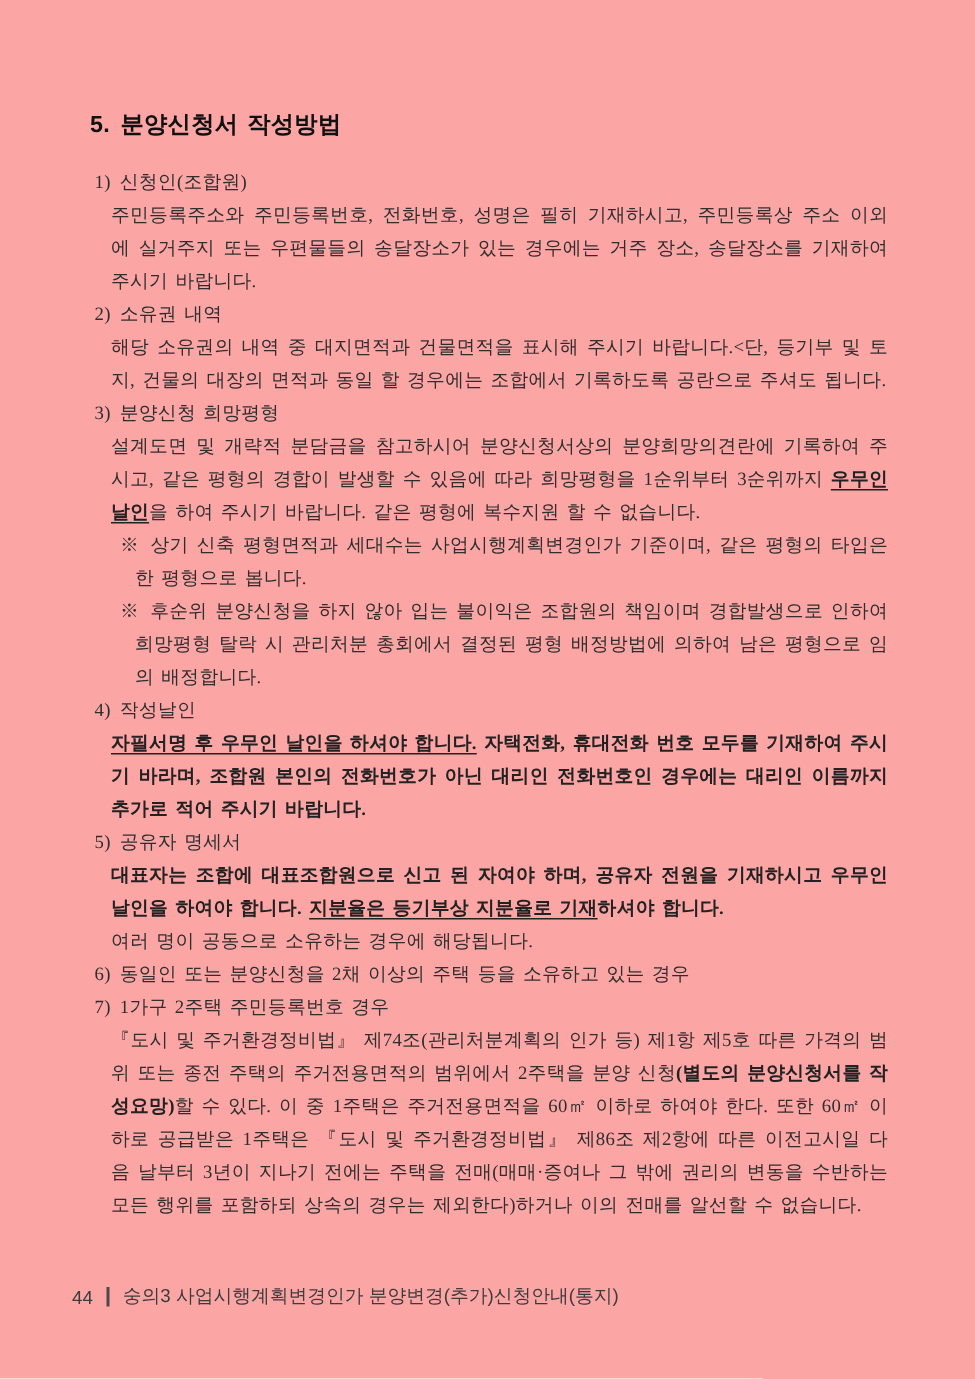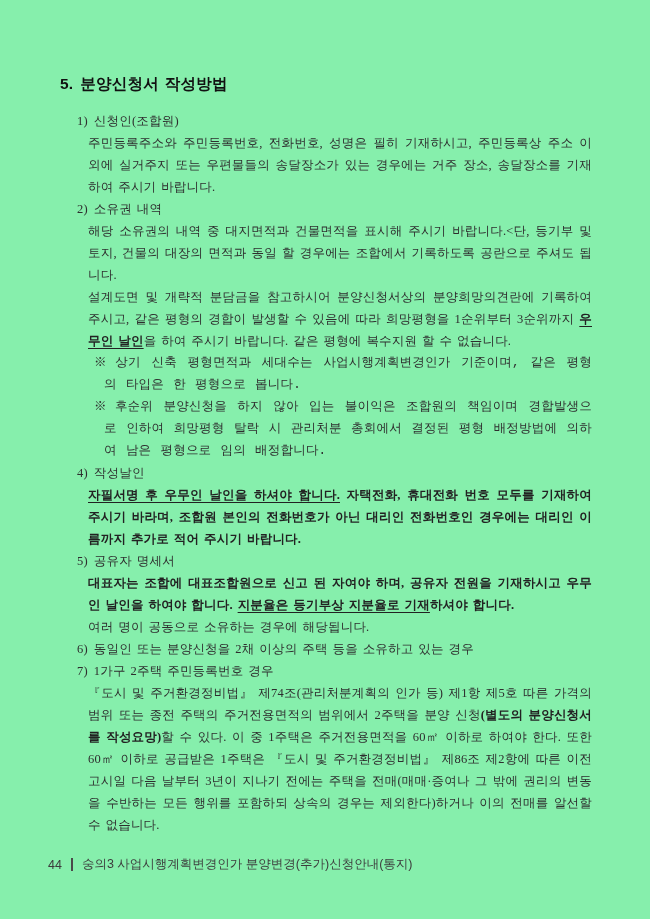--- a/index.html
+++ b/index.html
@@ -1,44 +1,44 @@
 <!DOCTYPE html>
 <html lang="ko"><head>
 <meta charset="utf-8">
 <style>
   html,body{margin:0;padding:0;background:#ffffff;}
   .page{
     position:relative;
     width:650px;height:919px;
-    background:#86efac;
+    background:#fca5a5;
     font-family:"Liberation Serif","DejaVu Serif",serif;
     color:#2e2e2e;
     overflow:hidden;
   }
   .content{
     position:absolute;
     top:74px;left:60px;width:532px;
   }
   .doc-title{
     font-family:"Liberation Sans","DejaVu Sans",sans-serif;
     font-weight:bold;
     font-size:15.5px;
     line-height:20px;
     color:#111111;
     letter-spacing:0.2px;
     margin:0 0 16px 0;
   }
   .doc-title .title-no{margin-right:7px;}
-  .list{margin-left:17px;}
+  .list{margin-left:3px;}
   .sec{font-size:12.5px;line-height:22px;}
   .sec-head{margin:0;}
   .sec-head .num{margin-right:6px;}
   .sec-body{margin-left:11px;text-align:justify;}
   p.para,p.note{margin:0;padding:0;}
-  p.note{padding-left:16px;text-indent:-10px;font-family:Liberation Mono, monospace;}
+  p.note{padding-left:16px;text-indent:-10px;}
   .note-marker{margin-right:7px;}
   .r{font-weight:normal;}
   .b{font-weight:bold;color:#222222;}
   .bu{
     font-weight:bold;color:#222222;
     text-decoration:underline;
     text-decoration-thickness:1px;
     text-underline-offset:3px;
   }
   .word-space{word-spacing:1.5px;letter-spacing:0.2px;}
@@ -75,20 +75,21 @@
       </div>
 
       <div class="sec">
         <div class="sec-head"><span class="num">2)</span><span>소유권 내역</span></div>
         <div class="sec-body">
           <p class="para"><span class="r">해당 소유권의 내역 중 대지면적과 건물면적을 표시해 주시기 바랍니다.&lt;단, 등기부 및 토지, 건물의 대장의 면적과 동일 할 경우에는 조합에서 기록하도록 공란으로 주셔도 됩니다.</span></p>
         </div>
       </div>
 
       <div class="sec">
+        <div class="sec-head"><span class="num">3)</span><span>분양신청 희망평형</span></div>
         <div class="sec-body">
           <p class="para"><span class="r">설계도면 및 개략적 분담금을 참고하시어 분양신청서상의 분양희망의견란에 기록하여 주시고, 같은 평형의 경합이 발생할 수 있음에 따라 희망평형을 1순위부터 3순위까지 </span><span class="bu">우무인 날인</span><span class="r">을 하여 주시기 바랍니다. 같은 평형에 복수지원 할 수 없습니다.</span></p>
           <p class="note"><span class="note-marker">※</span><span class="r">상기 신축 평형면적과 세대수는 사업시행계획변경인가 기준이며, 같은 평형의 타입은 한 평형으로 봅니다.</span></p>
           <p class="note"><span class="note-marker">※</span><span class="r">후순위 분양신청을 하지 않아 입는 불이익은 조합원의 책임이며 경합발생으로 인하여 희망평형 탈락 시 관리처분 총회에서 결정된 평형 배정방법에 의하여 남은 평형으로 임의 배정합니다.</span></p>
         </div>
       </div>
 
       <div class="sec">
         <div class="sec-head"><span class="num">4)</span><span>작성날인</span></div>
         <div class="sec-body">

